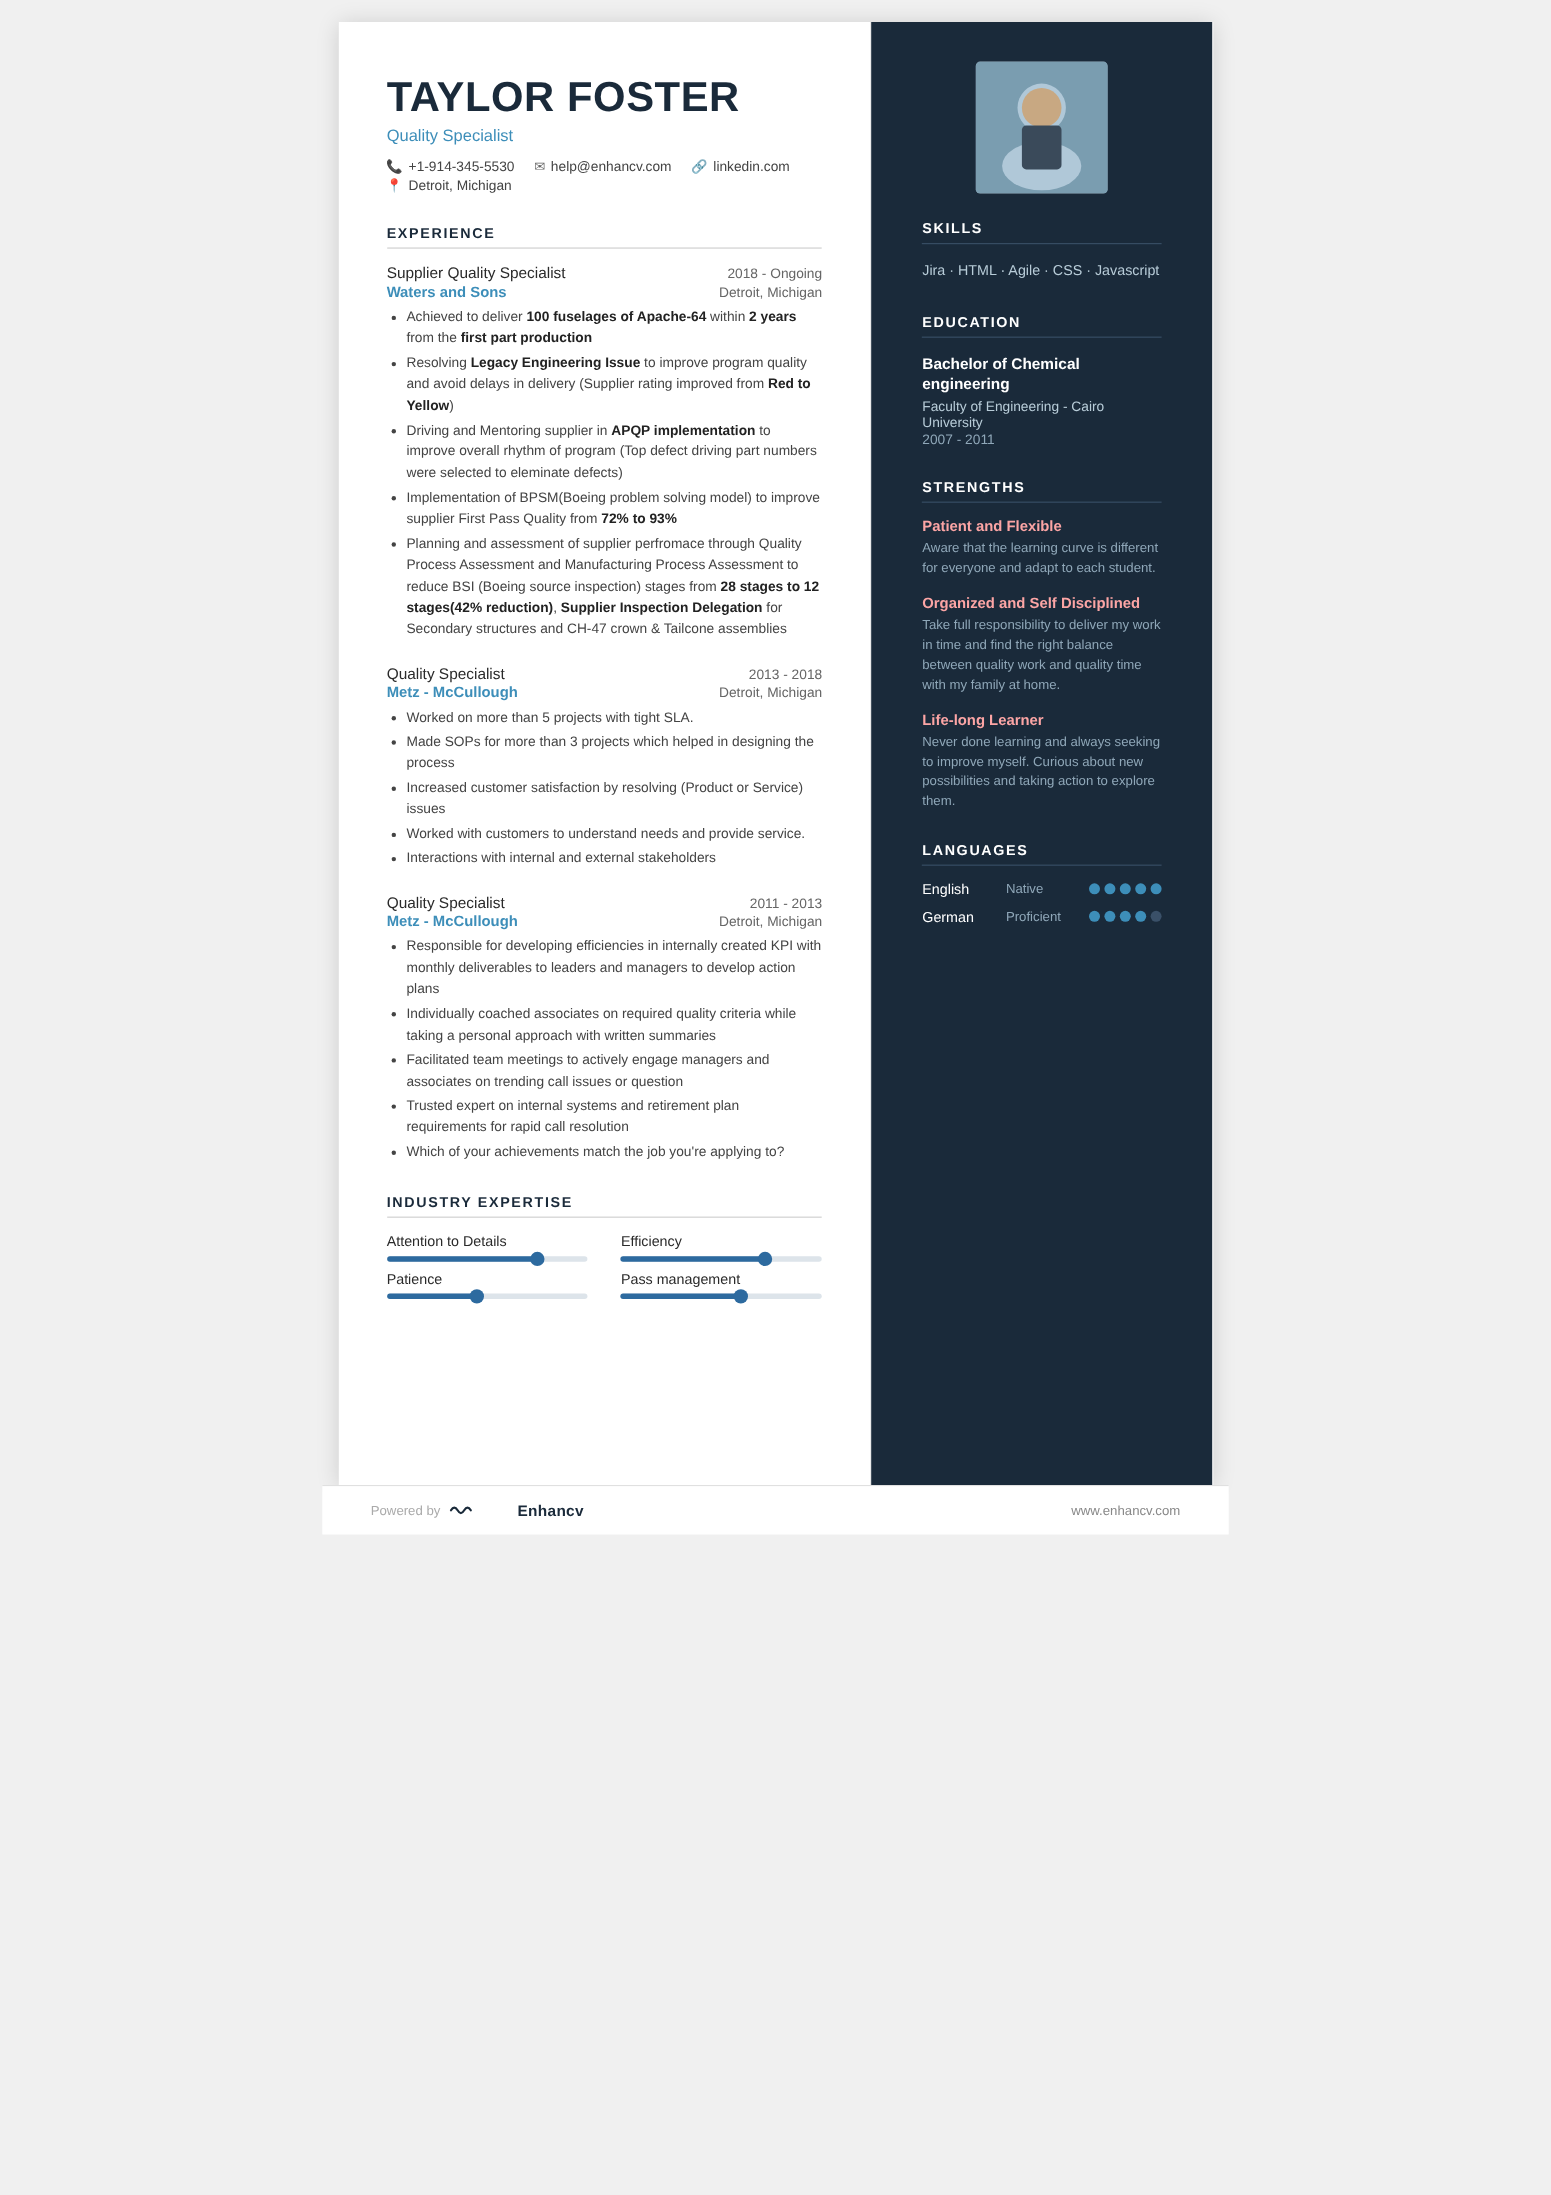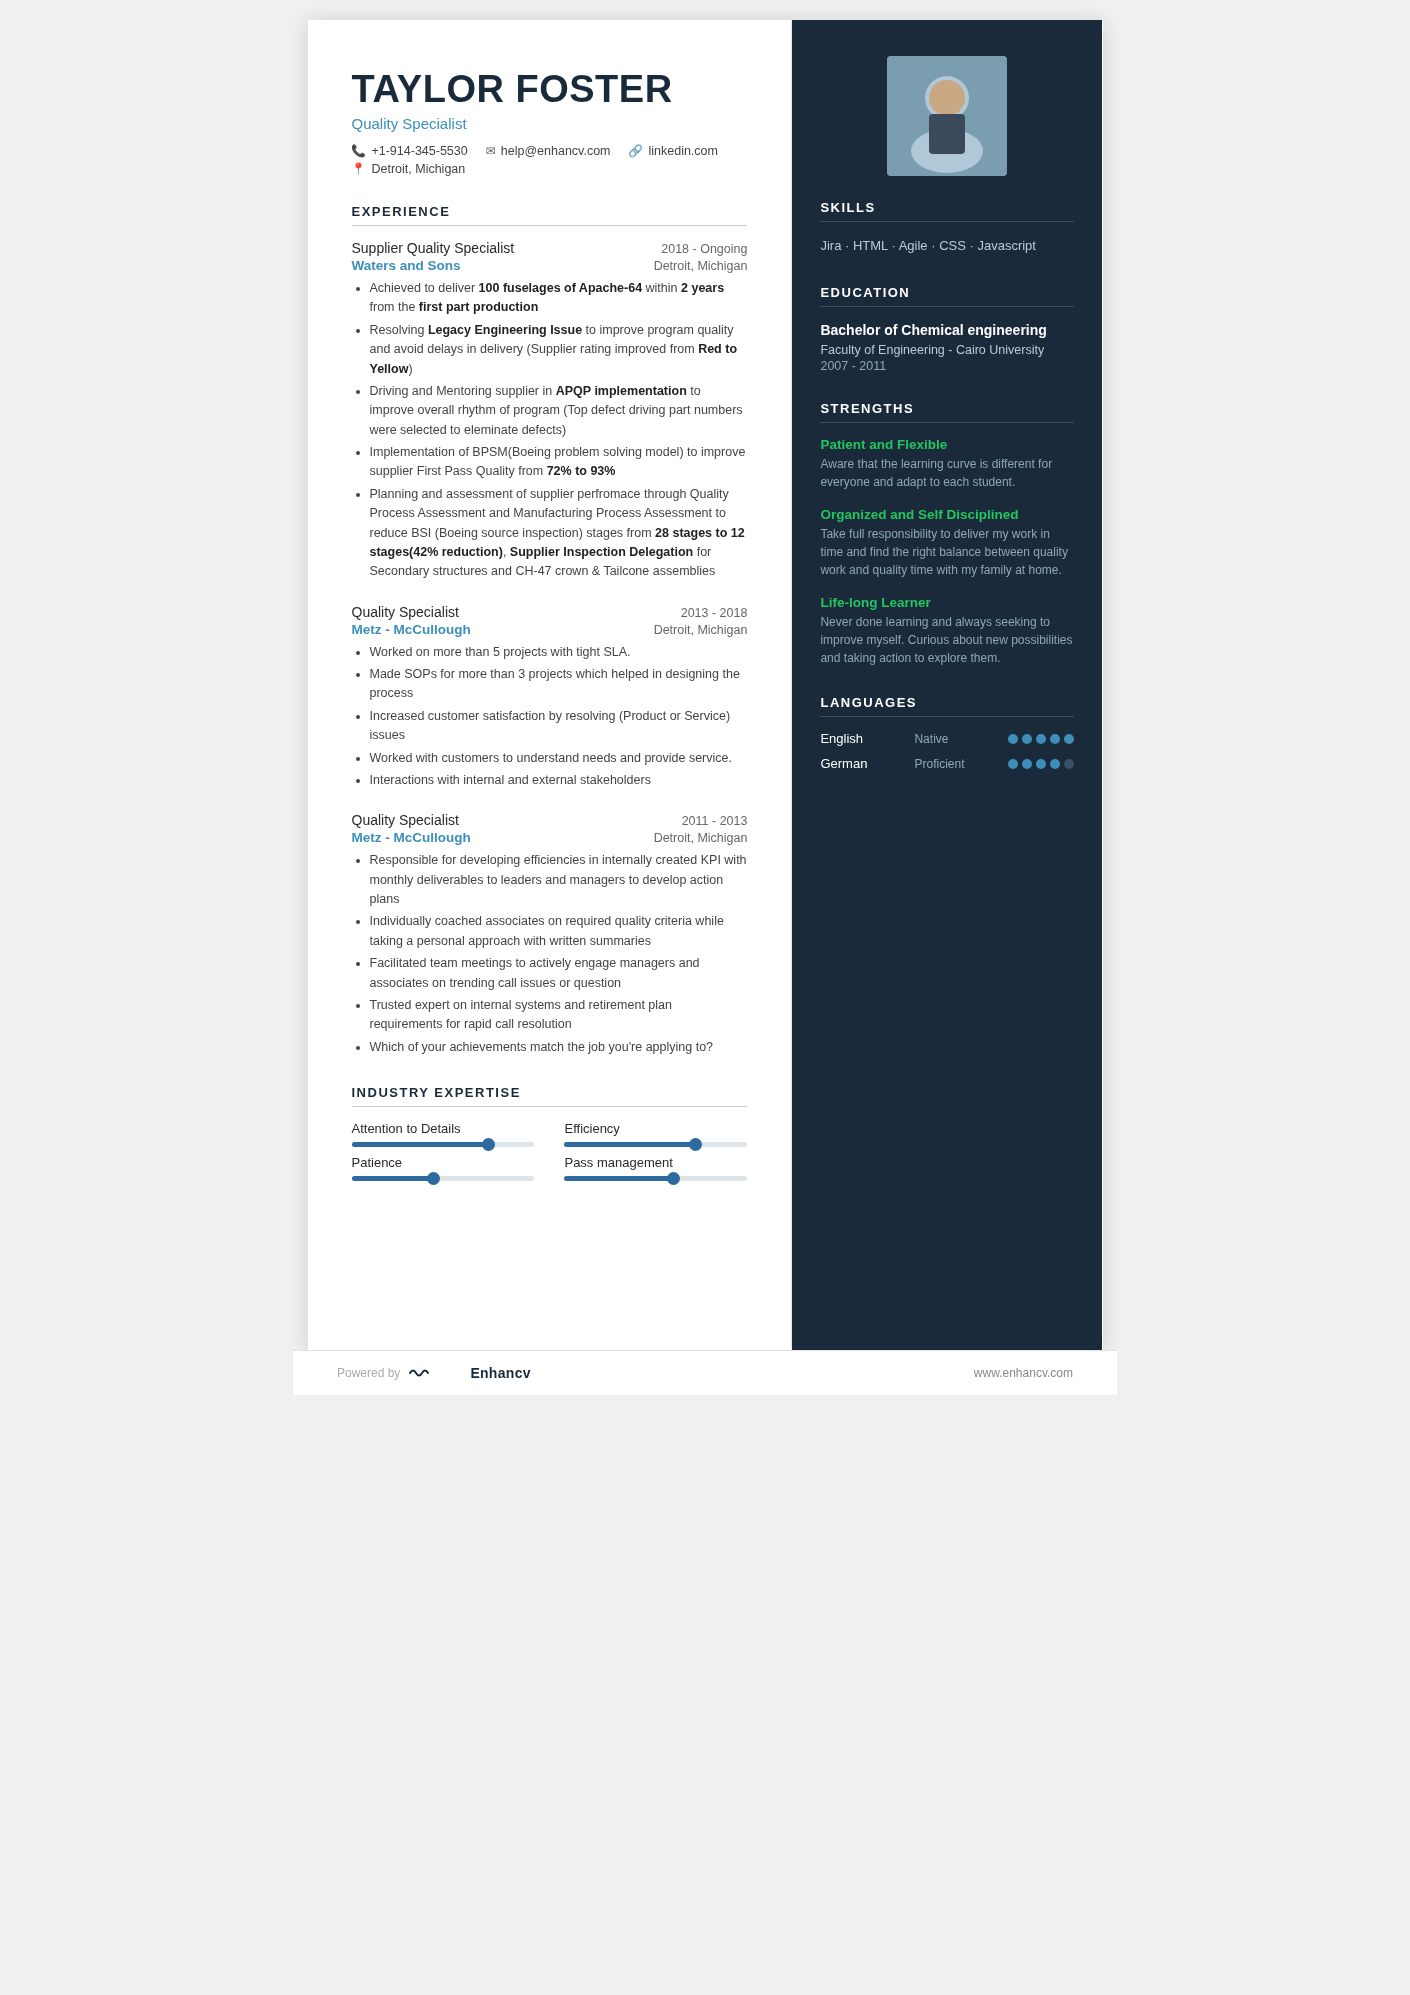--- a/index.html
+++ b/index.html
@@ -171,21 +171,21 @@
       border-radius: 4px;
       background: #8fa7b8;
       overflow: hidden;
       display: flex;
       align-items: center;
       justify-content: center;
       font-size: 40px;
       color: #c5d5e0;
     }
     .right-section {
-      padding: 0 28px;
+      padding: 0 46px;
       margin-bottom: 28px;
     }
     .right-section-title {
       font-size: 13px;
       font-weight: 700;
       color: #fff;
       letter-spacing: 1.5px;
       font-family: Arial, sans-serif;
       text-transform: uppercase;
       padding-bottom: 6px;
@@ -214,21 +214,21 @@
     .edu-year {
       font-size: 12.5px;
       color: #8fa7b8;
       font-family: Arial, sans-serif;
       margin-top: 2px;
     }
     .strength-item { margin-bottom: 16px; }
     .strength-title {
       font-size: 13.5px;
       font-weight: 600;
-      color: #22c55e;
+      color: #fca5a5;
       font-family: Arial, sans-serif;
       margin-bottom: 3px;
     }
     .strength-desc {
       font-size: 12px;
       color: #8fa7b8;
       font-family: Arial, sans-serif;
       line-height: 1.5;
     }
     .lang-row {

